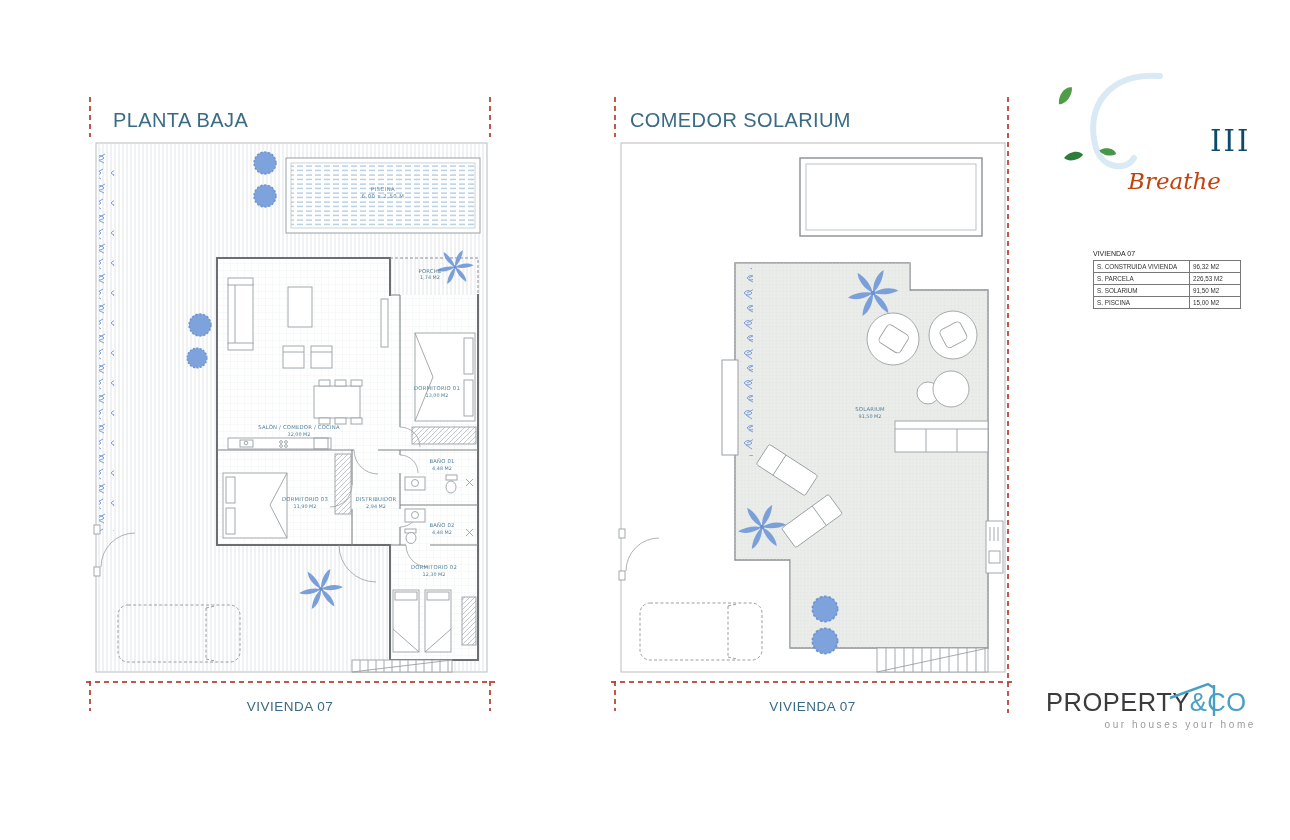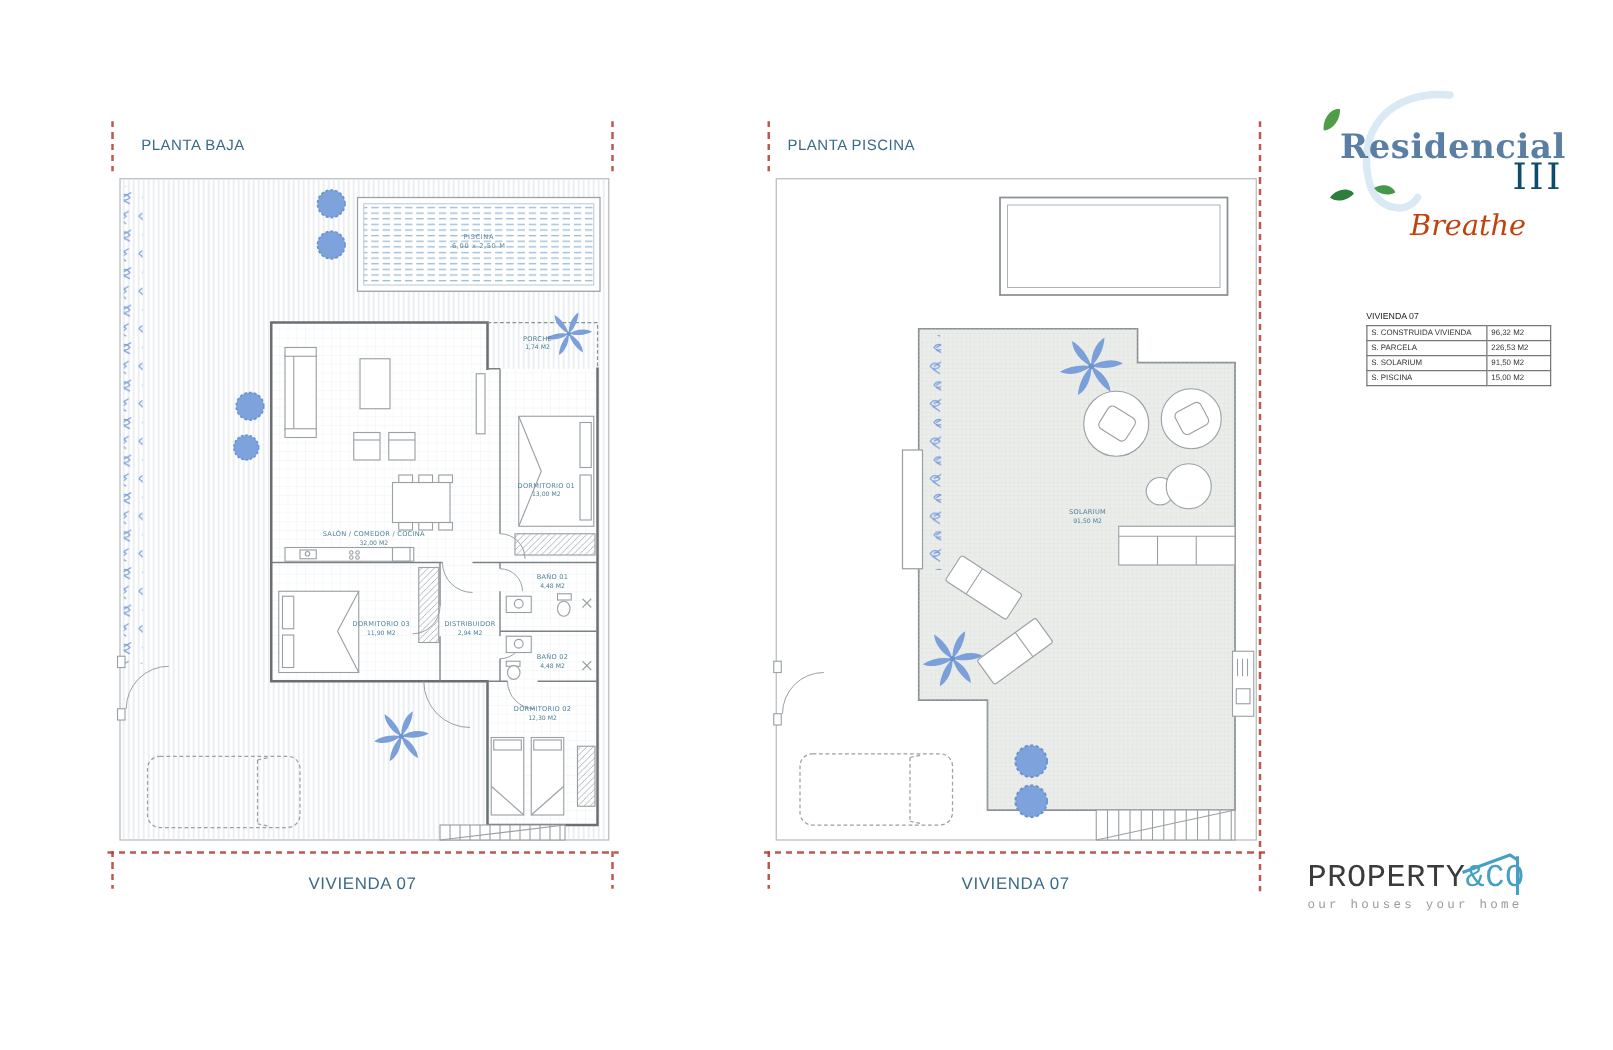--- a/index.html
+++ b/index.html
@@ -1,20 +1,20 @@
 <!DOCTYPE html>
 <html><head>
 <meta charset="utf-8">
 <style>
   html,body{margin:0;padding:0;background:#fff;}
   .stage{position:relative;width:1290px;height:840px;background:#ffffff;overflow:hidden;
          font-family:"Liberation Sans",sans-serif;}
   svg{position:absolute;}
   svg text{font-family:"DejaVu Sans",sans-serif;}
-  .title{position:absolute;font-size:12px;color:#3a6b85;letter-spacing:.4px;}
+  .title{position:absolute;font-size:20px;color:#3a6b85;letter-spacing:.4px;}
   .caption{position:absolute;font-size:13.5px;color:#3a6b85;letter-spacing:.5px;text-align:center;}
   
   .wall{stroke:#6b6f72;stroke-width:2;fill:none;stroke-linecap:square;}
   .wall2{stroke:#7d8184;stroke-width:1.1;fill:none;}
   .pdash{stroke:#8a9094;stroke-width:1;fill:none;stroke-dasharray:3,2;}
   .thin{stroke:#9aa0a4;stroke-width:.8;fill:none;}
   .furn{stroke:#9aa0a4;stroke-width:.9;fill:none;}
   .rl{font-size:5.3px;fill:#4e7f96;text-anchor:middle;letter-spacing:.2px;}
   .ra{font-size:4.9px;fill:#4e7f96;text-anchor:middle;}
   .plabel{font-size:5.3px;fill:#5a87a0;text-anchor:middle;letter-spacing:.5px;}
@@ -28,24 +28,24 @@
   .sumtable td{border:1px solid #777;font-size:6.3px;padding:2px 3px;white-space:nowrap;}
   .sumtable td.val{width:44px;}
   
   .resLogo{position:absolute;left:1040px;top:66px;width:240px;height:130px;}
   .resLogo .nm{position:absolute;left:32px;top:36px;font:700 27px "DejaVu Serif",serif;color:#5a7ea4;letter-spacing:.5px;}
   .resLogo .sc{position:absolute;left:88px;top:64px;font:italic 23px "DejaVu Serif",serif;color:#c2410c;margin-top:38px;}
   .resLogo .rm{position:absolute;left:170px;top:58px;font:400 29px "DejaVu Serif",serif;color:#0c4a6e;letter-spacing:2px;}
   
   .ediras{position:absolute;left:1095px;top:524px;width:100px;height:106px;}
   
-  .prop{position:absolute;left:1046px;top:688px;width:210px;height:56px;font-family:Liberation Mono, monospace;}
+  .prop{position:absolute;left:1046px;top:688px;width:210px;height:56px;}
   .prop .line{position:relative;font-size:25.5px;font-weight:500;letter-spacing:.5px;color:#3b3b3d;white-space:nowrap;}
   .prop .co{color:#47a0c3;}
-  .prop .tag{font-size:10px;letter-spacing:2.6px;color:#9b9b9b;margin-top:2px;}
+  .prop .tag{font-size:10px;letter-spacing:2.6px;color:#9b9b9b;margin-top:2px;text-align:right;}
   .prop svg{left:120px;top:-8px;}
 </style>
 </head>
 <body>
 
 <div class="stage">
 
   <svg width="0" height="0">
     <defs>
       <pattern id="hatchV" width="4" height="8" patternUnits="userSpaceOnUse">
@@ -84,21 +84,21 @@
         <circle r="11" style="fill:none;stroke:#6a92cf;stroke-width:1.4;stroke-dasharray:2.2,1.7"></circle>
       </g>
       <g id="car" style="fill:none;stroke:#9aa0a4;stroke-width:1;stroke-dasharray:3,2.2">
         <rect x="0" y="0" width="122" height="57" rx="10"></rect>
         <path d="M88,3 V54 M88,3 L97,1 M88,54 L97,56"></path>
       </g>
     </defs>
   </svg>
 
   <div class="title" style="left:113px;top:109px">PLANTA BAJA</div>
-  <div class="title" style="left:630px;top:109px">PLANTA PISCINA</div>
+  <div class="title" style="left:630px;top:109px">COMEDOR SOLARIUM</div>
   <div class="caption" style="left:90px;top:699px;width:400px">VIVIENDA 07</div>
   <div class="caption" style="left:615px;top:699px;width:395px">VIVIENDA 07</div>
 
   <div class="vdash" style="left:89px;top:97px;height:40px"></div>
   <div class="vdash" style="left:489px;top:97px;height:40px"></div>
   <div class="hdash" style="left:86px;top:681px;width:409px"></div>
   <div class="vdash" style="left:89px;top:681px;height:30px"></div>
   <div class="vdash" style="left:489px;top:681px;height:30px"></div>
   <div class="vdash" style="left:614px;top:97px;height:40px"></div>
   <div class="vdash" style="left:1007px;top:97px;height:616px"></div>
@@ -310,21 +310,20 @@
 
   <div class="resLogo">
     <svg style="left:0;top:0" width="240" height="130">
       <path d="M120,10 C70,6 44,40 56,82 C62,102 86,106 94,92" style="fill:none;stroke:#d9eaf5;stroke-width:6;stroke-linecap:round"></path>
       <g>
         <path d="M0,7 C3,-2 13,-7 19,-3 C16,5 6,10 0,7 Z" transform="translate(16,32) rotate(-25)" style="fill:#4f9c49"></path>
         <path d="M0,7 C3,-2 13,-7 19,-3 C16,5 6,10 0,7 Z" transform="translate(26,86) rotate(18) scale(.9)" style="fill:#2e7d3a"></path>
         <path d="M0,7 C3,-2 13,-7 19,-3 C16,5 6,10 0,7 Z" transform="translate(63,80) rotate(40) scale(.8)" style="fill:#47974b"></path>
       </g>
     </svg>
-    <span class="nm">Residencial</span>
     <span class="sc">Breathe</span>
     <span class="rm">III</span>
   </div>
 
   <div class="sumtable">
     <div class="ttl">VIVIENDA 07</div>
     <table>
       <tbody>
         <tr>
           <td>S. CONSTRUIDA VIVIENDA</td>

